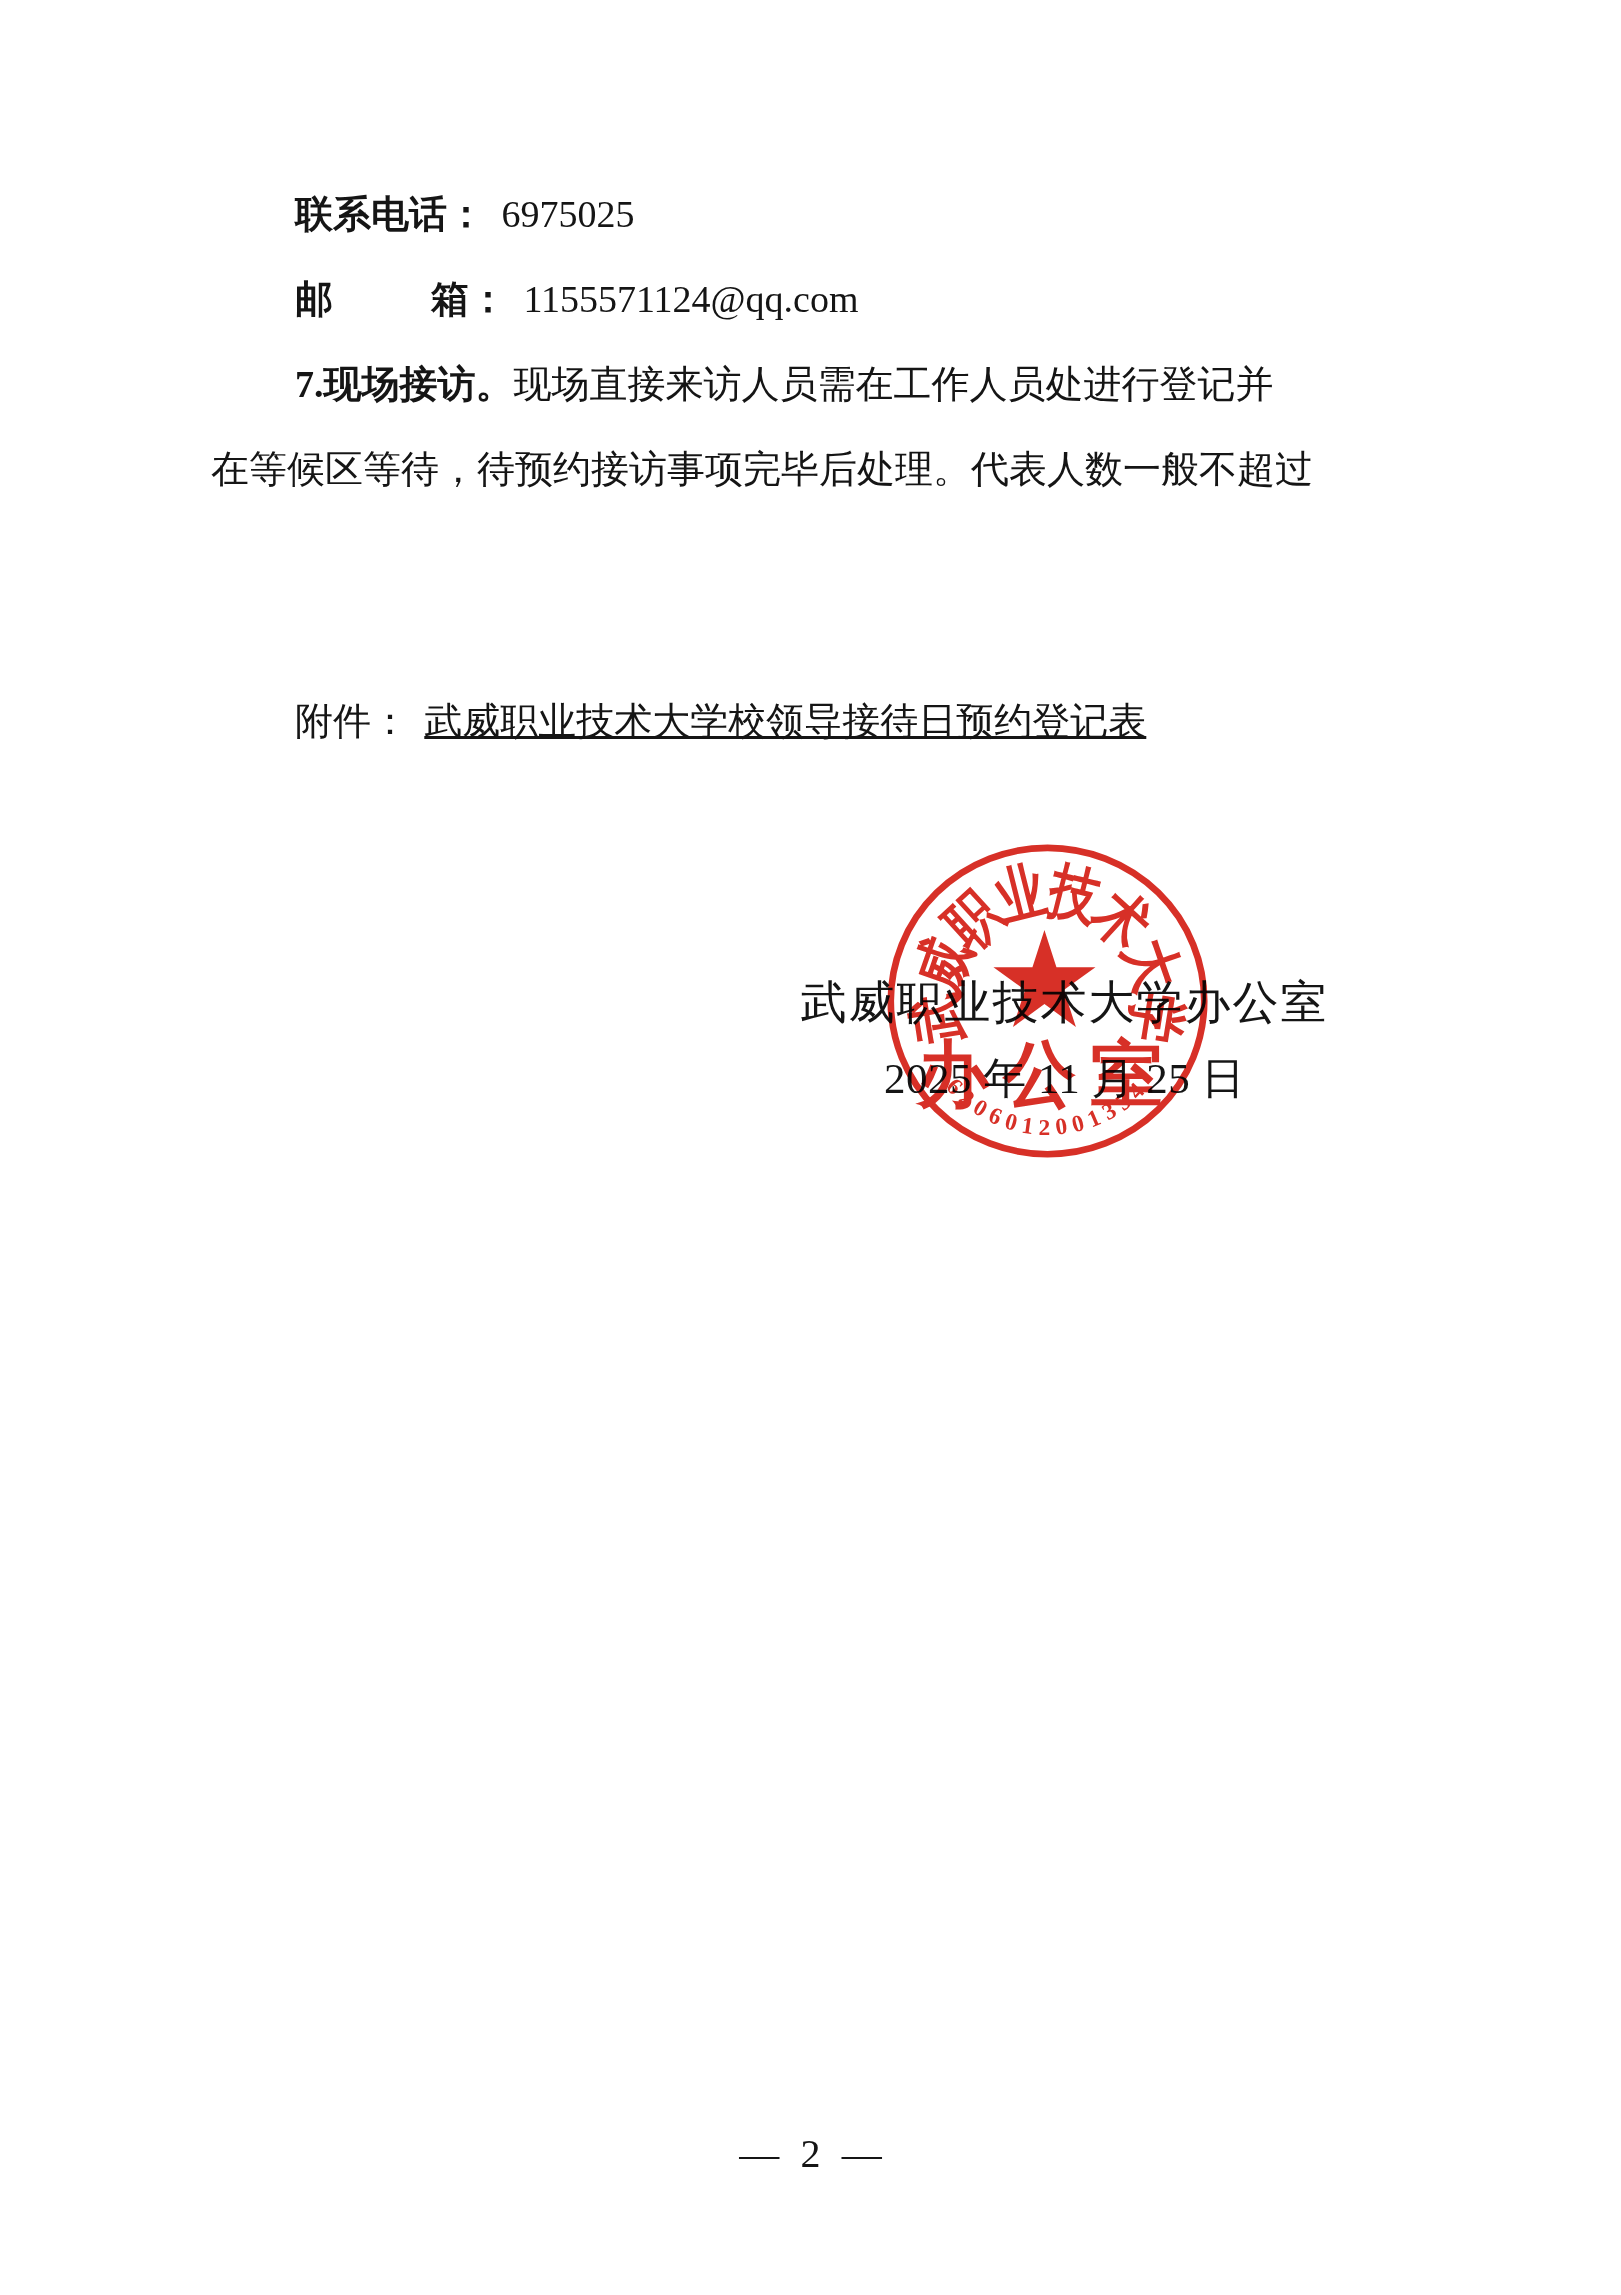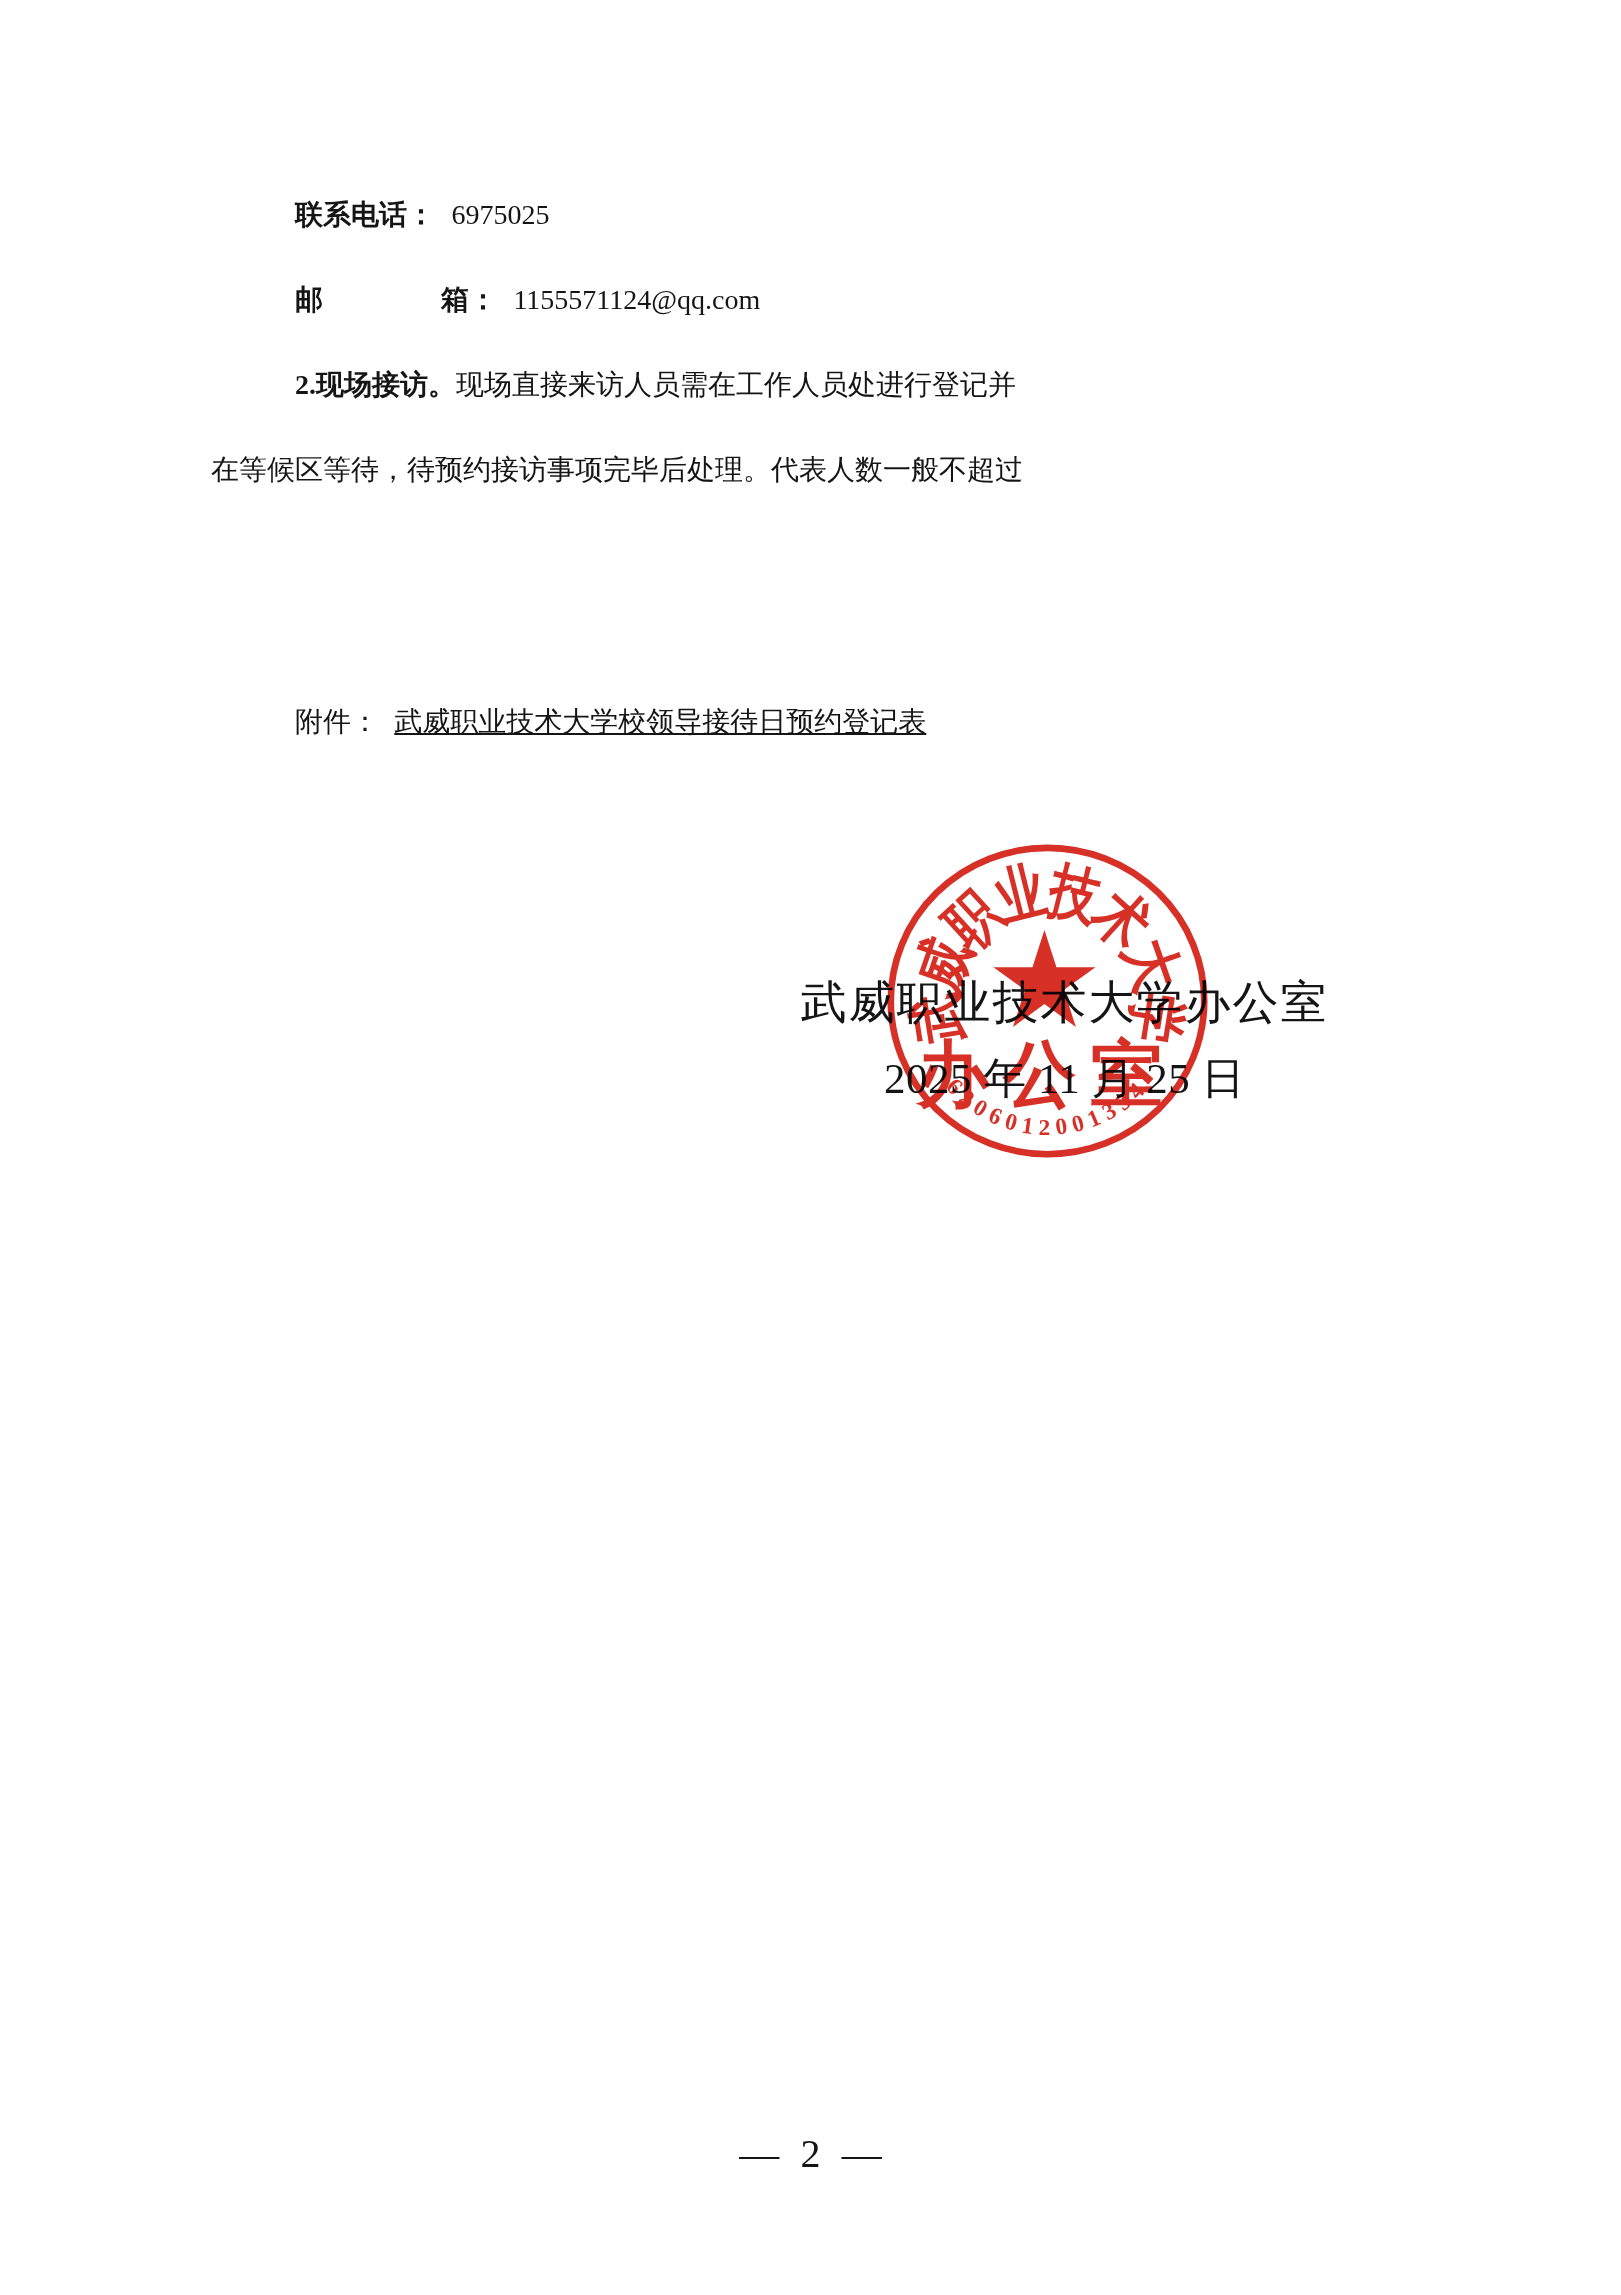--- a/index.html
+++ b/index.html
@@ -5,21 +5,21 @@
   html,body{margin:0;padding:0;}
   .page{
     position:relative;
     width:1622px;height:2295px;
     background:#ffffff;
     font-family:"Liberation Serif","DejaVu Serif",serif;
     color:#151515;
     overflow:hidden;
   }
   .abs{position:absolute;}
-  .line{font-size:28px;line-height:51px;white-space:nowrap;}
+  .line{font-size:38px;line-height:51px;white-space:nowrap;}
   .b{font-weight:bold;}
   .label-justify{
     display:inline-flex;
     width:174px;
     justify-content:space-between;
     font-weight:bold;
   }
   .val{margin-left:16.4px;}
   .l-phone{left:295px;top:189px;}
   .l-email{left:295px;top:274px;}
@@ -68,21 +68,21 @@
   </div>
 
   <div class="abs line l-email">
     <span class="label-justify">
         <span>邮</span>
         <span>箱</span>
       </span><span class="b">：</span><span class="val">1155571124@qq.com</span>
   </div>
 
   <div class="abs line l-para1">
-    <span class="b">2.现场接访。</span><span>现场直接来访人员需在工作人员处进行登记并</span>
+    <span class="b">7.现场接访。</span><span>现场直接来访人员需在工作人员处进行登记并</span>
   </div>
 
   <div class="abs line l-para2">在等候区等待，待预约接访事项完毕后处理。代表人数一般不超过</div>
 
 
   <div class="abs line l-attach">
     <span>附件：</span><span class="attach-title">武威职业技术大学校领导接待日预约登记表</span>
   </div>
 
   <div class="abs sign-block">

